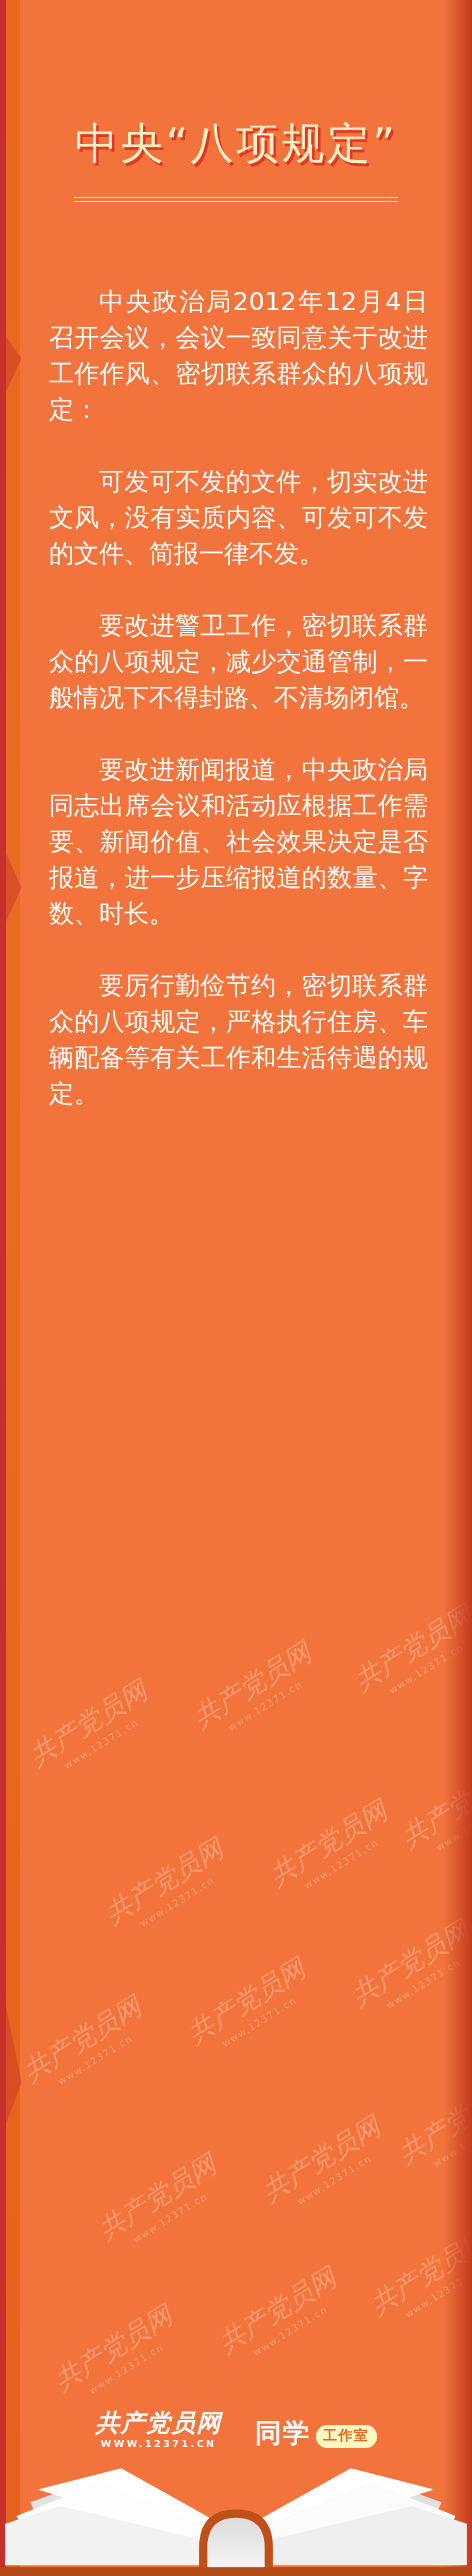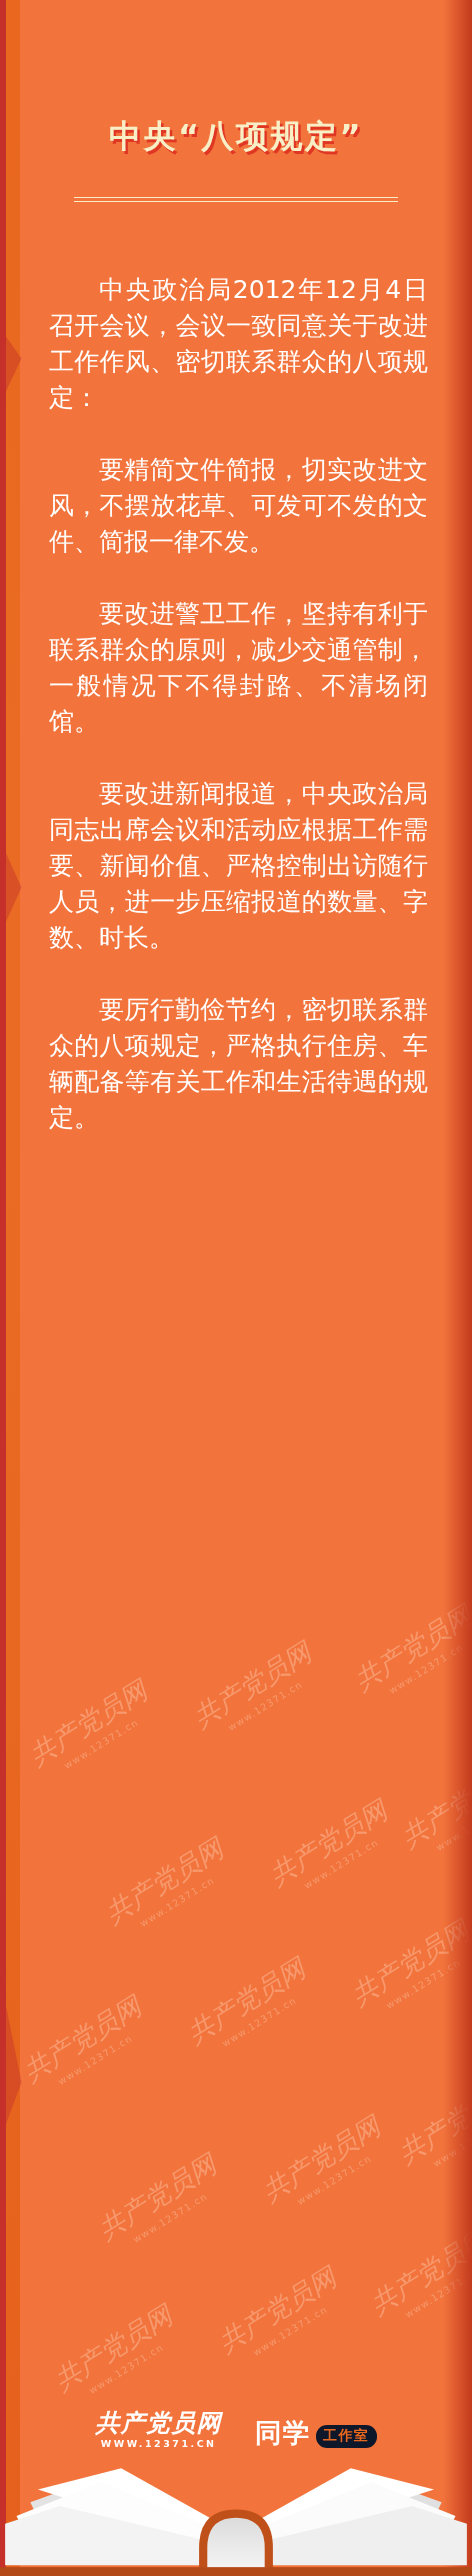--- a/index.html
+++ b/index.html
@@ -34,35 +34,35 @@
     background: var(--edge-red, #C5302B);
   }
   .wedge.w1 { top:840px; height:95px; clip-path: polygon(0 0, 100% 50%, 0 100%); }
   .wedge.w2 { top:1976px; height:164px; clip-path: polygon(0 0, 100% 65%, 0 100%); }
   .wedge.w3 { top:328px;  height:76px; clip-path: polygon(0 0, 100% 40%, 0 100%); }
 
   
   .title {
     position:absolute; top:115px; left:0; right:0; margin:0;
     text-align:center;
-    font-size:32px; font-weight:bold; letter-spacing:2.5px;
+    font-size:43px; font-weight:normal; letter-spacing:2.5px;
     color: var(--title-cream, #F8EFC7);
     text-shadow: 2.5px 2.5px 0 var(--title-shadow, #E03724);
     z-index: 5;
   }
   .title-underline {
     position:absolute; top:197px; left:74px; width:324px; height:2.5px;
     border-top:1.3px solid var(--title-cream, #F8EFC7);
     border-bottom:1.3px solid var(--title-cream, #F8EFC7);
     z-index: 5;
   }
 
   
   .content {
-    position:absolute; top:272px; left:49px; width:379px;
+    position:absolute; top:284px; left:49px; width:379px;
     color: var(--body-text, #FFFFFF);
     font-size:25px; line-height:36px;
     text-align: justify; word-break: break-all;
     z-index: 5;
   }
   .content p { margin:0 0 36px 0; text-indent:2em; }
 
   
   #watermarks { position:absolute; inset:0; z-index:1; pointer-events:none; }
   .wm {
@@ -83,21 +83,21 @@
   .site-logo-text {
     font-family:"DejaVu Serif","Liberation Serif",serif;
     font-style:italic; font-weight:bold; font-size:24px; line-height:25px;
     letter-spacing:1.3px;
   }
   .site-logo-url { font-size:9.5px; font-weight:bold; letter-spacing:2.5px; margin-top:2.5px; }
   .studio-logo { display:flex; align-items:center; margin-top:5px; }
   .studio-name { font-size:26.5px; font-weight:bold; letter-spacing:1.3px; }
   .studio-badge {
     display:inline-block; margin-left:5px; margin-top:6.3px;
-    background:#0f172a; color: var(--badge-text, #E8671F);
+    background:#fef9c3; color: var(--badge-text, #E8671F);
     font-size:14px; font-weight:bold; letter-spacing:1.3px;
     padding:2.5px 7.6px; border-radius:11px;
   }
 
   
   .book { position:absolute; left:0; bottom:0; width:472px; height:123px; z-index:7; display:block; }
 </style>
 </head>
 <body>
 
@@ -171,23 +171,23 @@
   <div class="edge-right"></div>
   <div class="wedge w1"></div>
   <div class="wedge w2"></div>
   <div class="wedge w3"></div>
 
   <h1 class="title">中央“八项规定”</h1>
   <div class="title-underline"></div>
 
   <div class="content">
     <p>中央政治局2012年12月4日召开会议，会议一致同意关于改进工作作风、密切联系群众的八项规定：</p>
-    <p>要精简文件简报，切实改进文风，不摆放花草、可发可不发的文件、简报一律不发。</p>
-    <p>要改进警卫工作，坚持有利于联系群众的原则，减少交通管制，一般情况下不得封路、不清场闭馆。</p>
-    <p>要改进新闻报道，中央政治局同志出席会议和活动应根据工作需要、新闻价值、严格控制出访随行人员，进一步压缩报道的数量、字数、时长。</p>
+    <p>可发可不发的文件，切实改进文风，没有实质内容、可发可不发的文件、简报一律不发。</p>
+    <p>要改进警卫工作，密切联系群众的八项规定，减少交通管制，一般情况下不得封路、不清场闭馆。</p>
+    <p>要改进新闻报道，中央政治局同志出席会议和活动应根据工作需要、新闻价值、社会效果决定是否报道，进一步压缩报道的数量、字数、时长。</p>
     <p>要厉行勤俭节约，密切联系群众的八项规定，严格执行住房、车辆配备等有关工作和生活待遇的规定。</p>
   </div>
 
   <div class="footer">
     <div class="site-logo">
       <div class="site-logo-text">共产党员网</div>
       <div class="site-logo-url">WWW.12371.CN</div>
     </div>
     <div class="studio-logo">
       <span class="studio-name">同学</span>

